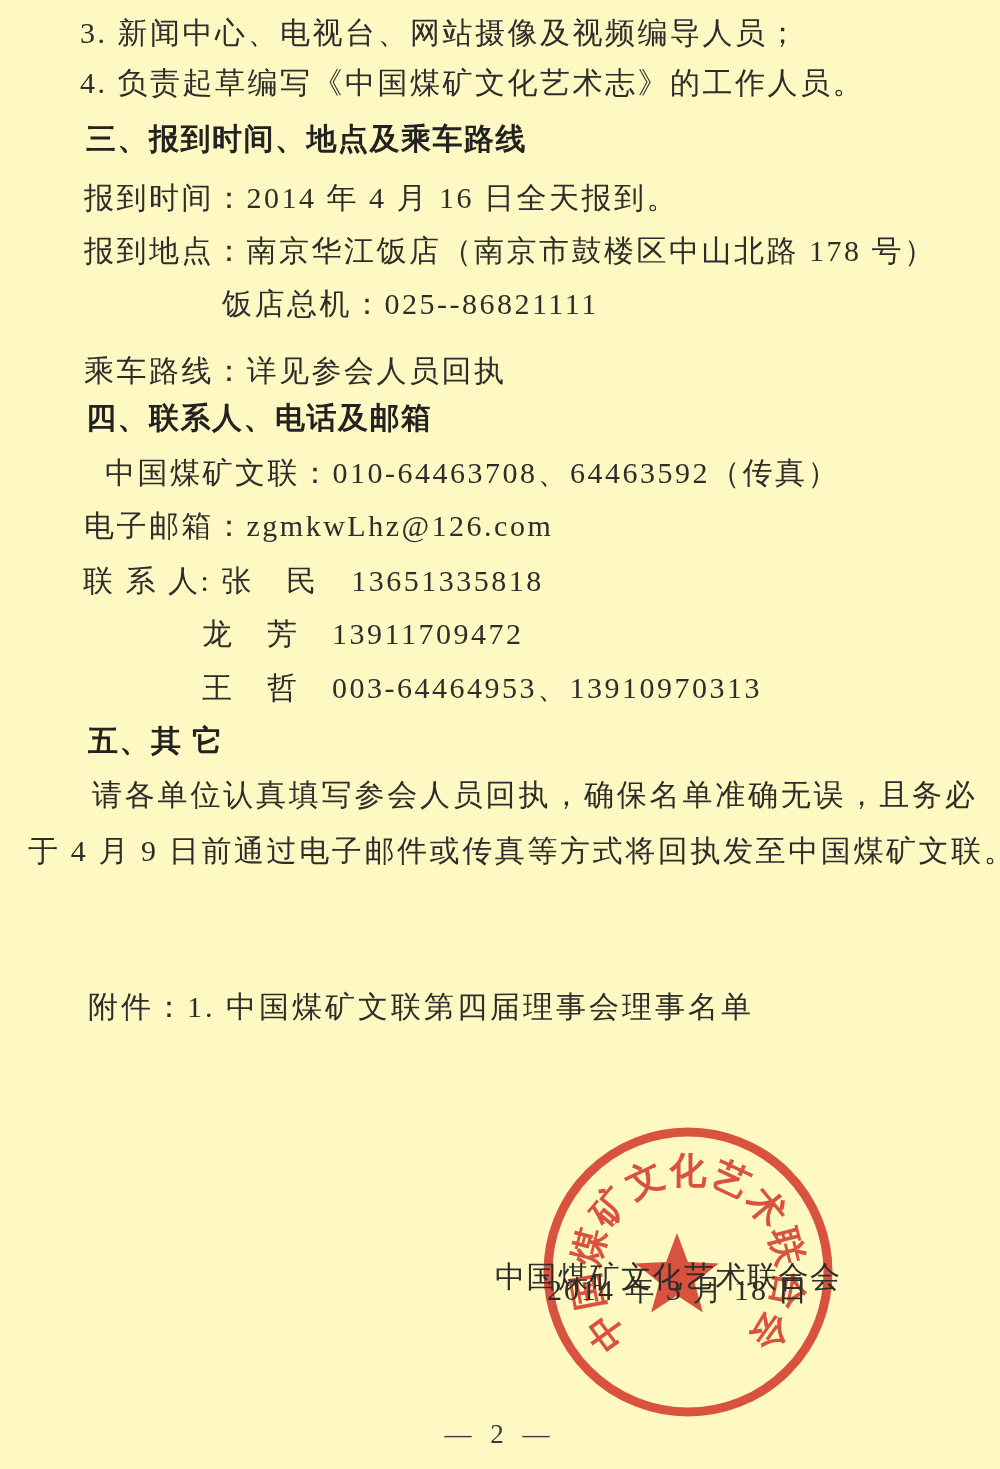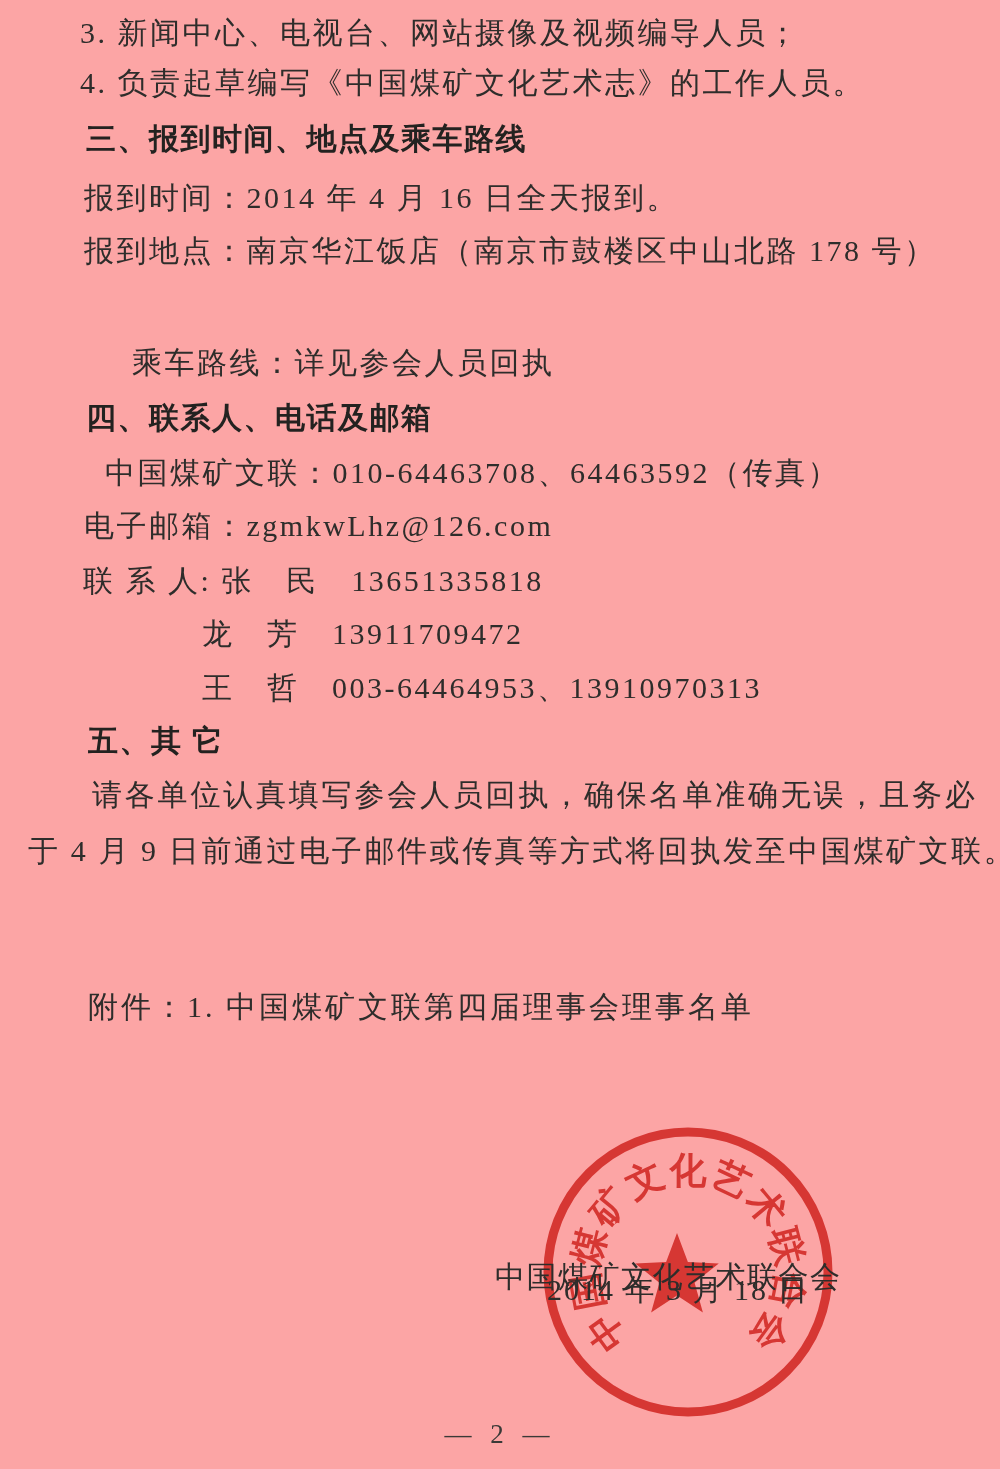--- a/index.html
+++ b/index.html
@@ -4,21 +4,21 @@
 <style>
   html,body{margin:0;padding:0;}
   body{
     width:1000px;height:1469px;
     background:#f3f2ef;
     font-family:"Liberation Serif","DejaVu Serif",serif;
   }
   .page{
     position:relative;
     width:1000px;height:1469px;
-    background:#fca5a5;
+    background:#fef9c3;
     overflow:hidden;
   }
   .line{
     position:absolute;
     white-space:nowrap;
     font-family:"Liberation Serif","DejaVu Serif",serif;
     font-size:30px;
     color:#2e2d2b;
     letter-spacing:2.5px;
     line-height:1;
@@ -29,21 +29,21 @@
     letter-spacing:1.5px;
     color:#232220;
   }
   
   .l-item3{left:80px;top:18px;}
   .l-item4{left:80px;top:68px;}
   .l-h3{left:86px;top:124px;}
   .l-time{left:84px;top:183px;}
   .l-place{left:84px;top:236px;}
   .l-hotelphone{left:222px;top:289px;}
-  .l-route{left:84px;top:348px;margin-left:48px;}
+  .l-route{left:84px;top:356px;}
   .l-h4{left:86px;top:403px;}
   .l-orgphone{left:84px;top:458px;margin-left:21px;}
   .l-email{left:84px;top:511px;}
   .l-contact1{left:83px;top:566px;}
   .l-contact2{left:202px;top:619px;}
   .l-contact3{left:202px;top:673px;}
   .l-h5{left:88px;top:726px;}
   .l-para1{left:92px;top:780px;letter-spacing:2.8px;}
   .l-para2{left:28px;top:836px;letter-spacing:2.6px;}
   .l-att1{left:88px;top:992px;letter-spacing:3px;}
@@ -68,20 +68,21 @@
 <body>
 
 <div class="page">
 
   <div class="line l-item3">3. 新闻中心、电视台、网站摄像及视频编导人员；</div>
   <div class="line l-item4">4. 负责起草编写《中国煤矿文化艺术志》的工作人员。</div>
 
   <div class="line heading l-h3">三、报到时间、地点及乘车路线</div>
   <div class="line l-time">报到时间：2014 年 4 月 16 日全天报到。</div>
   <div class="line l-place">报到地点：南京华江饭店（南京市鼓楼区中山北路 178 号）</div>
+  <div class="line l-hotelphone">饭店总机：025--86821111</div>
   <div class="line l-route">乘车路线：详见参会人员回执</div>
 
   <div class="line heading l-h4">四、联系人、电话及邮箱</div>
   <div class="line l-orgphone">中国煤矿文联：010-64463708、64463592（传真）</div>
   <div class="line l-email">电子邮箱：zgmkwLhz@126.com</div>
   <div class="line l-contact1">联 系 人: 张　民　13651335818</div>
   <div class="line l-contact2">龙　芳　13911709472</div>
   <div class="line l-contact3">王　哲　003-64464953、13910970313</div>
 
   <div class="line heading l-h5">五、其 它</div>

